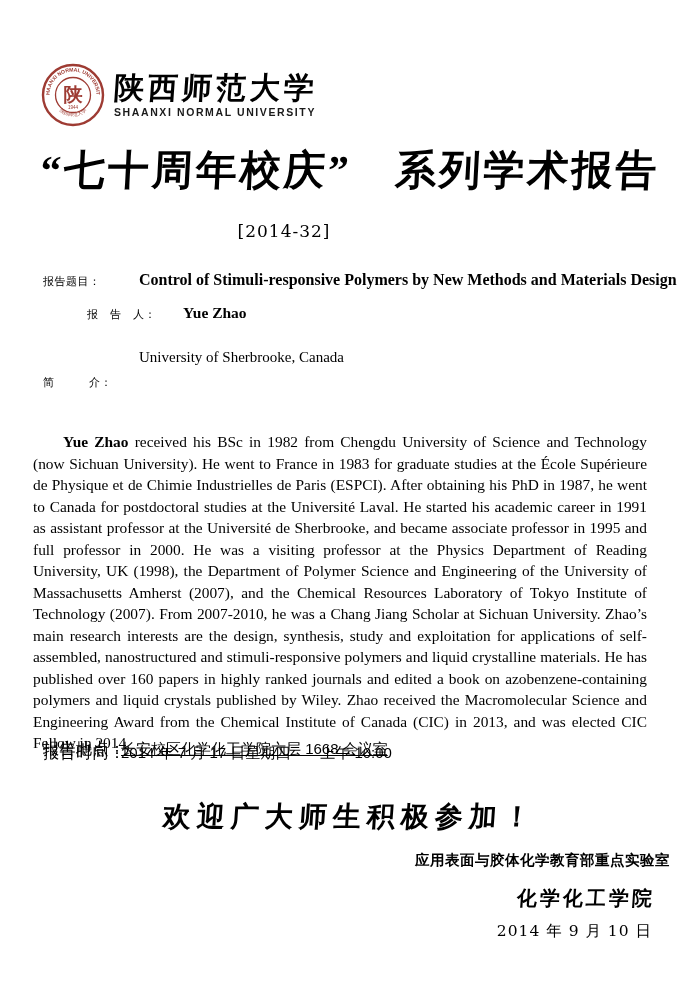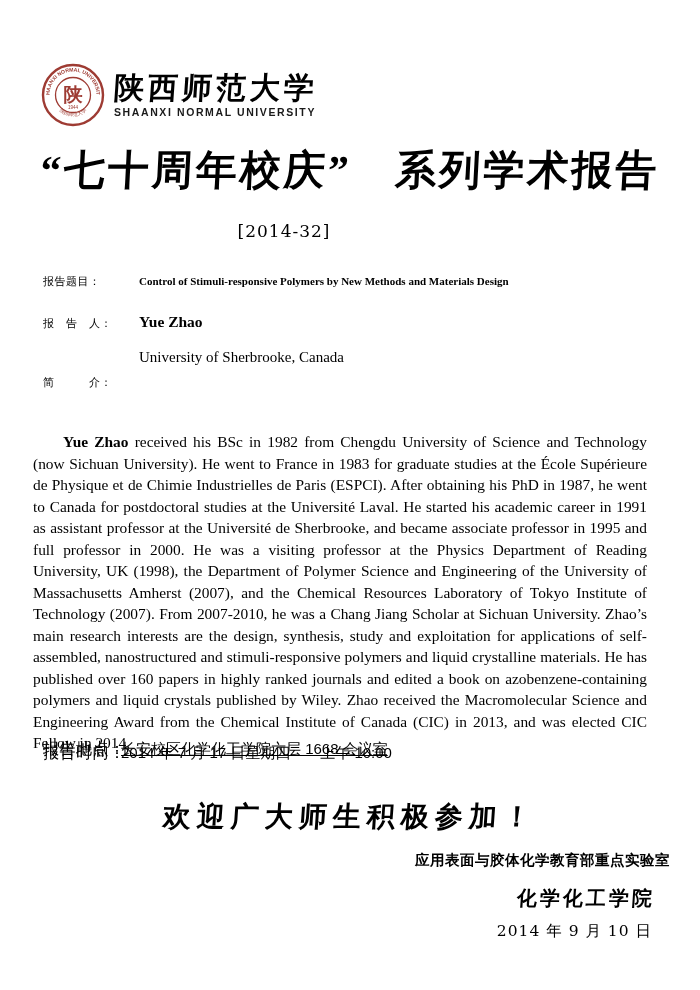--- a/index.html
+++ b/index.html
@@ -26,28 +26,28 @@
     font-size:41px; font-weight:900; letter-spacing:3px; line-height:1.3;
     font-family:"Liberation Serif", serif; transform:skewX(-3deg);
   }
   .issue {
     position:absolute; top:221px; left:0; width:568px; text-align:center;
     font-size:17px; letter-spacing:1px; font-family:"DejaVu Serif", serif;
   }
   
   .row { position:absolute; left:43px; width:614px; white-space:nowrap; }
   .row-topic   { top:271px; }
-  .row-speaker { top:313px; }
+  .row-speaker { top:304px;margin-left:44px; }
   .row-affil   { top:348px; left:139px; }
   .row-intro   { top:372px; }
   .lbl {
     display:inline-block; width:96px; font-size:11px; letter-spacing:0.5px;
     font-family:"Liberation Serif", serif;
   }
-  .val { font-weight:bold; font-size:11px; font-family:"Liberation Serif", serif; }
+  .val { font-weight:bold; font-size:16px; font-family:"Liberation Serif", serif; }
   .val-speaker { font-size:15.5px; }
   .affil { font-weight:normal; font-size:15px; }
   
   .bio {
     position:absolute; top:399px; left:33px; width:614px;
     font-size:15.4px; line-height:21.5px; text-align:justify;
     text-indent:30px; font-family:"Liberation Serif", serif;margin-top:32px;
   }
   .bio-lead { font-weight:bold; }
   

